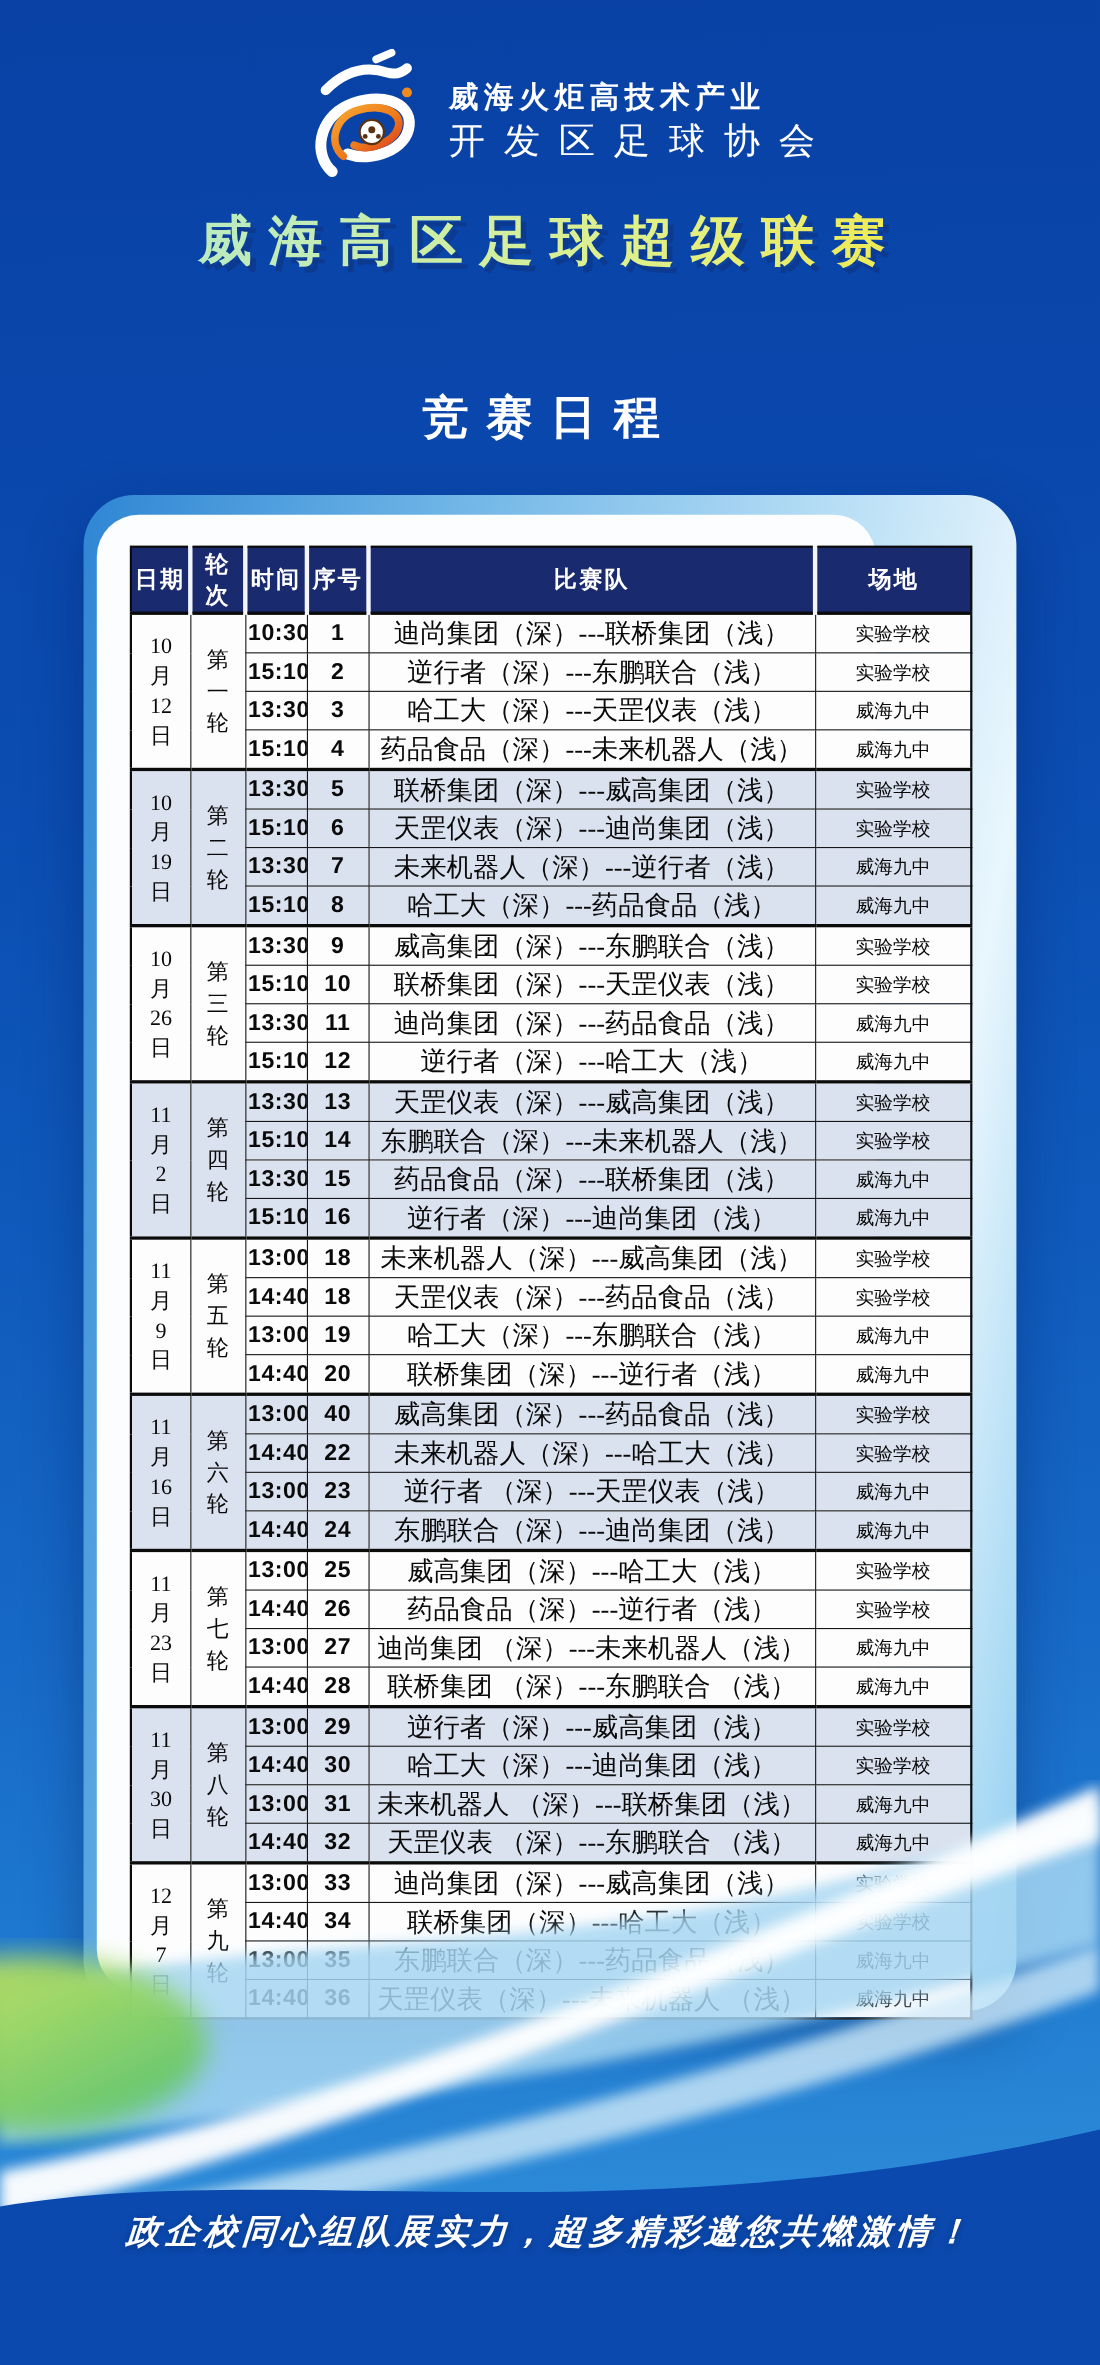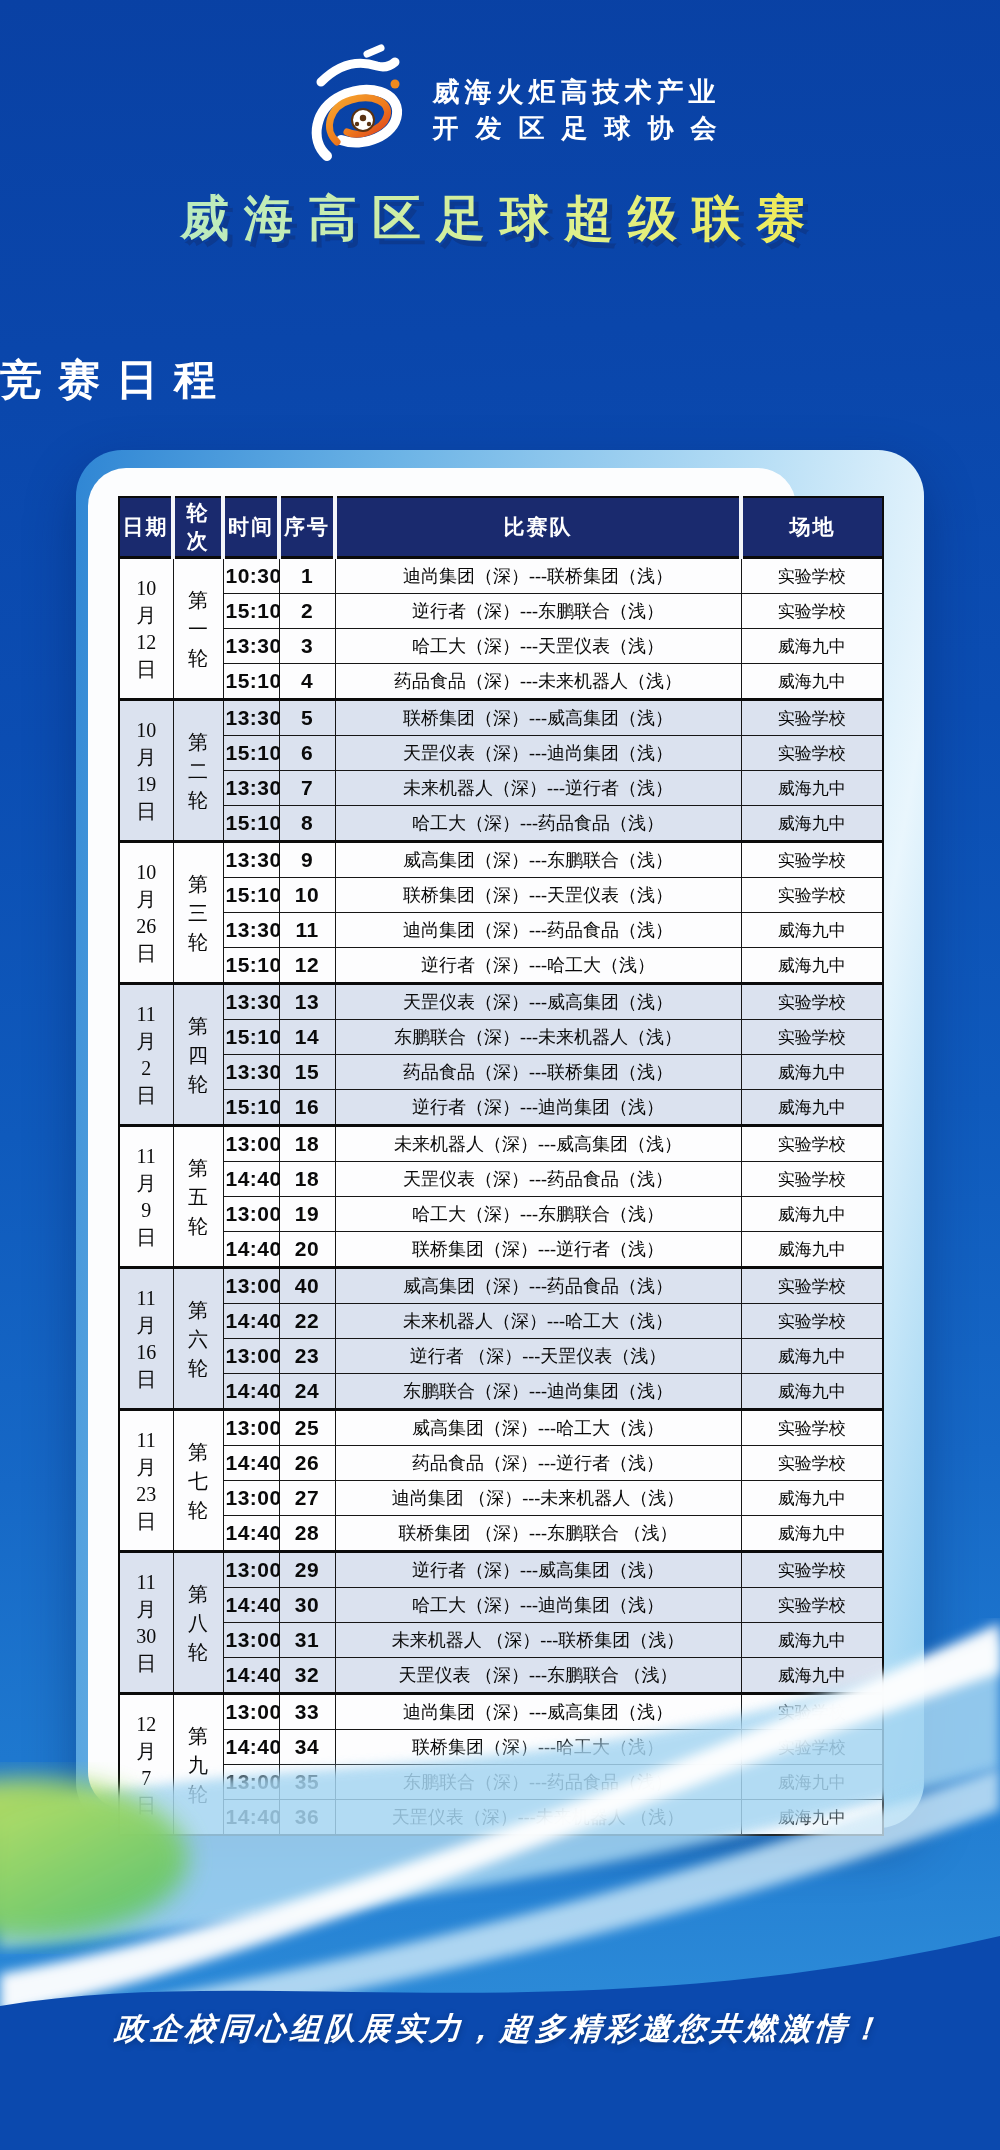--- a/index.html
+++ b/index.html
@@ -7,29 +7,29 @@
        font-family:"Liberation Sans","DejaVu Sans",sans-serif;}
 
   .poster{position:absolute;inset:0;width:1000px;height:2150px;overflow:hidden;
     background:linear-gradient(178deg,#0941a4 0%,#0a46ab 16%,#0b4db2 34%,#0f5abc 52%,#1668c6 68%,#1f7ad0 82%,#2b89d7 92%,#0d4cb0 100%);}
 
   
   .logo-row{position:absolute;top:44px;left:0;width:1000px;display:flex;justify-content:center;align-items:center;gap:22px;padding-left:20px;}
   .logo-mark{width:104px;height:132px;flex:0 0 auto;}
   .logo-text{color:#ffffff;text-align:left;}
   .logo-line1{font-size:27px;font-weight:700;letter-spacing:5px;line-height:1.35;}
-  .logo-line2{font-size:26px;font-weight:700;letter-spacing:17px;line-height:1.35;}
+  .logo-line2{font-size:33px;font-weight:400;letter-spacing:17px;line-height:1.35;}
 
   
   .title-wrap{position:absolute;top:186px;left:0;width:1000px;text-align:center;height:80px;}
   .title-layer{position:absolute;left:0;top:0;width:100%;font-size:49px;font-weight:900;letter-spacing:15px;white-space:nowrap;}
   .title-shadow{transform:translate(5px,6px);color:#0c3a90;}
   .title-grad{background:linear-gradient(90deg,#aceace 0%,#c4ecb4 30%,#dff08a 58%,#f2e94e 85%,#f4e63e 100%);
     -webkit-background-clip:text;background-clip:text;color:transparent;}
-  .subtitle{position:absolute;top:352px;left:0;width:1000px;color:#ffffff;
+  .subtitle{position:absolute;top:352px;left:0;width:1000px;text-align:center;color:#ffffff;
     font-size:42px;font-weight:900;letter-spacing:16px;}
 
   
   .card-backing{position:absolute;left:76px;top:450px;width:848px;height:1378px;border-radius:46px;
     background:linear-gradient(100deg,#2f86d4 0%,#6db4e6 30%,#b5ddf5 62%,#e9f6fd 82%,#8ecdf0 100%);
     box-shadow:0 20px 50px rgba(3,30,90,.40);}
   .card{position:absolute;left:88px;top:468px;width:708px;height:1342px;border-radius:38px;
     background:#fcfdfe;}
 
   
@@ -42,21 +42,21 @@
   .sched td{border:1px solid #161616;text-align:center;vertical-align:middle;height:34px;
     color:#0a0a0a;font-size:19px;padding:0 2px;overflow:hidden;white-space:nowrap;}
   .sched tr.group-start td{border-top:3px solid #0b0b0b;}
   .sched tr.plain td{background:#fdfdfe;}
   .sched tr.shaded td{background:#dbe2ef;}
   .sched td.t-time,.sched td.t-no{font-family:"Liberation Sans","DejaVu Sans",sans-serif;
     font-size:21px;font-weight:700;letter-spacing:.5px;}
   .sched td.t-date,.sched td.t-round{font-size:20px;font-weight:400;}
   .sched td.t-date span,.sched td.t-round span{display:block;line-height:1.0;margin:7px 0;}
   .sched td.t-round span{margin:9px 0;}
-  .sched td.t-teams{font-size:18px;}
+  .sched td.t-teams{font-size:24px;}
   .sched td.t-venue{font-size:17px;}
 
   
   .waves{position:absolute;left:0;top:1618px;width:1000px;height:532px;}
   .slogan{position:absolute;top:2008px;left:0;width:1000px;text-align:center;color:#ffffff;
     font-family:"Liberation Serif","DejaVu Serif",serif;font-style:italic;font-weight:700;
     font-size:31px;letter-spacing:4px;transform:skewX(-4deg);text-shadow:0 2px 6px rgba(4,30,80,.45);}
 </style>
 </head>
 <body>

